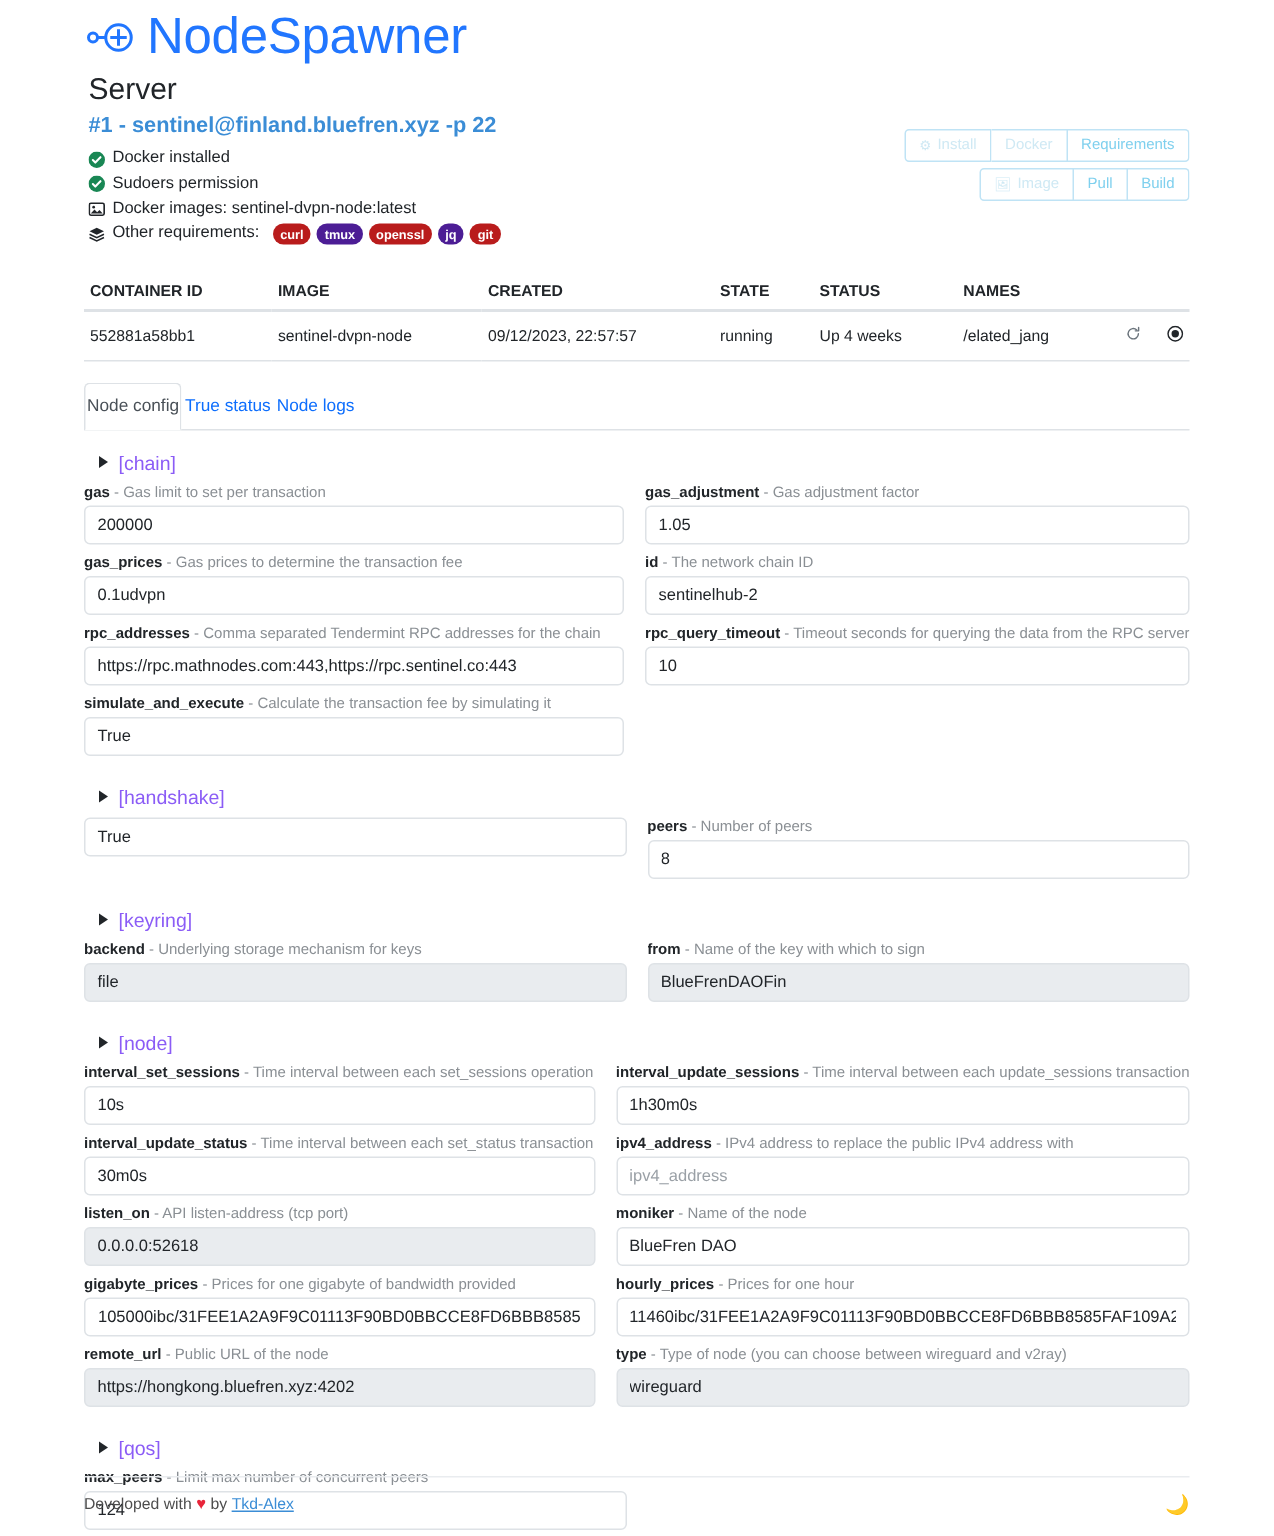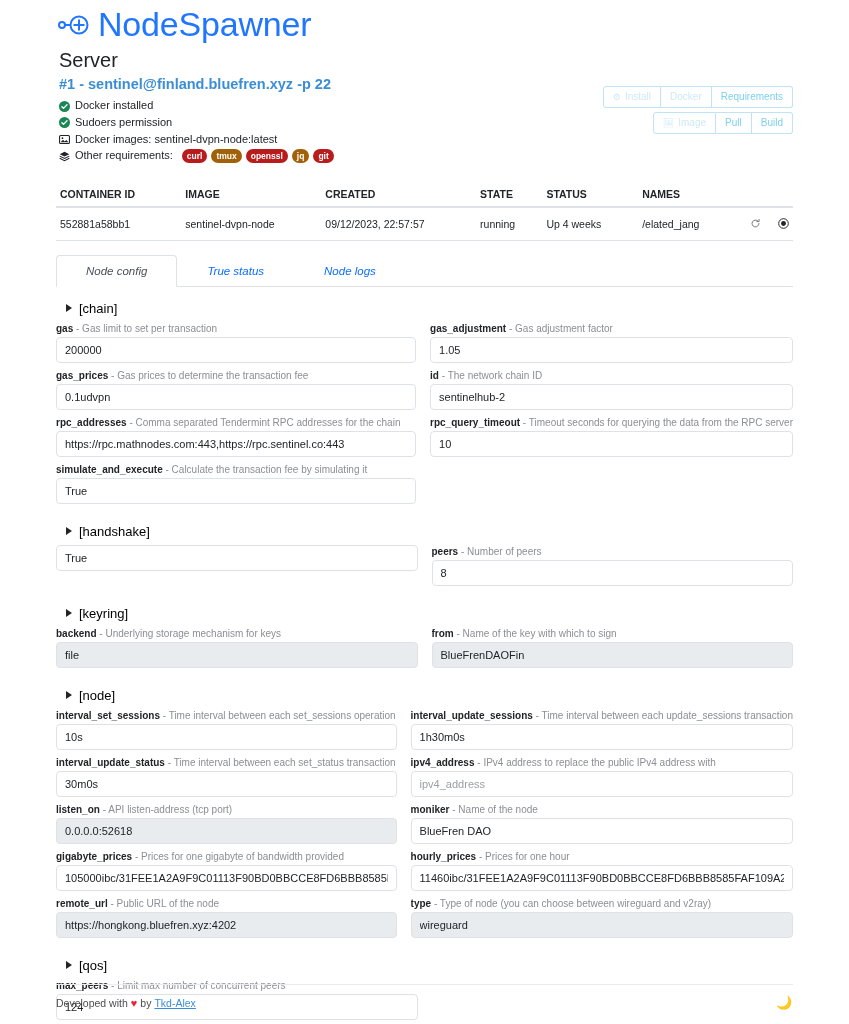--- a/index.html
+++ b/index.html
@@ -42,21 +42,21 @@
     margin-bottom: 1px;
   }
   .ico { width: 11px; height: 11px; flex: 0 0 auto; display: inline-block; }
 
   .badges { display: inline-flex; gap: 4px; margin-left: 4px; }
   .badge {
     display: inline-block; padding: 1.5px 5px; border-radius: 8px;
     font-size: 8.5px; font-weight: 700; color: #fff; line-height: 1.2;
   }
   .badge.ok { background: #b91c1c; }
-  .badge.no { background: #a16207; }
+  .badge.no { background: #4c1d95; }
 
   
   .action-groups {
     position: absolute; right: 56px; top: 86px;
     display: flex; flex-direction: column; gap: 4px; align-items: flex-end;
   }
   .btn-group { display: flex; }
   .btn-out {
     font-size: 10px; padding: 3px 9px; background: #fff;
     border: 1px solid #bfe3f5; color: #7fd0ee; cursor: pointer;
@@ -80,32 +80,32 @@
     font-size: 10.5px; color: #212529; padding: 9px 4px;
     border-bottom: 1px solid #dee2e6; vertical-align: middle;
   }
   td.cid { font-weight: 400; }
   td.acts { text-align: right; white-space: nowrap; }
   .act-ico { display: inline-block; margin-left: 14px; cursor: pointer; vertical-align: middle; }
 
   
   .tabs { display: flex; border-bottom: 1px solid #dee2e6; margin-top: 14px; }
   .tab {
-    font-size: 11.5px; padding: 7px 29px; color: #0d6efd; cursor: pointer;
-    border: 1px solid transparent; margin-bottom: -1px; line-height: 1.4; font-style: italic;
+    font-size: 11.5px; padding: 7px 1px; color: #0d6efd; cursor: pointer;
+    border: 1px solid transparent; margin-bottom: -1px; line-height: 1.4;
   }
   .tab.active {
     color: #495057; background: #fff;
     border-color: #dee2e6 #dee2e6 #fff; border-radius: 4px 4px 0 0;
   }
 
   
   .section-title {
     display: flex; align-items: center; gap: 7px;
-    font-size: 13px; color: #000000; margin: 14px 0 6px 10px;
+    font-size: 13px; color: #8b5cf6; margin: 14px 0 6px 10px;
     cursor: pointer;
   }
   .caret { width: 0; height: 0; border-left: 6px solid #212529;
            border-top: 4px solid transparent; border-bottom: 4px solid transparent; }
 
   .grid { display: grid; grid-template-columns: 1fr 1fr; column-gap: 14px; }
   .field { margin-bottom: 6px; }
   .flabel { font-size: 10px; line-height: 1.3; margin-bottom: 2px; white-space: nowrap; overflow: hidden; }
   .fname { font-weight: 700; color: #212529; }
   .fdesc { color: #8a8f94; font-weight: 400; }

